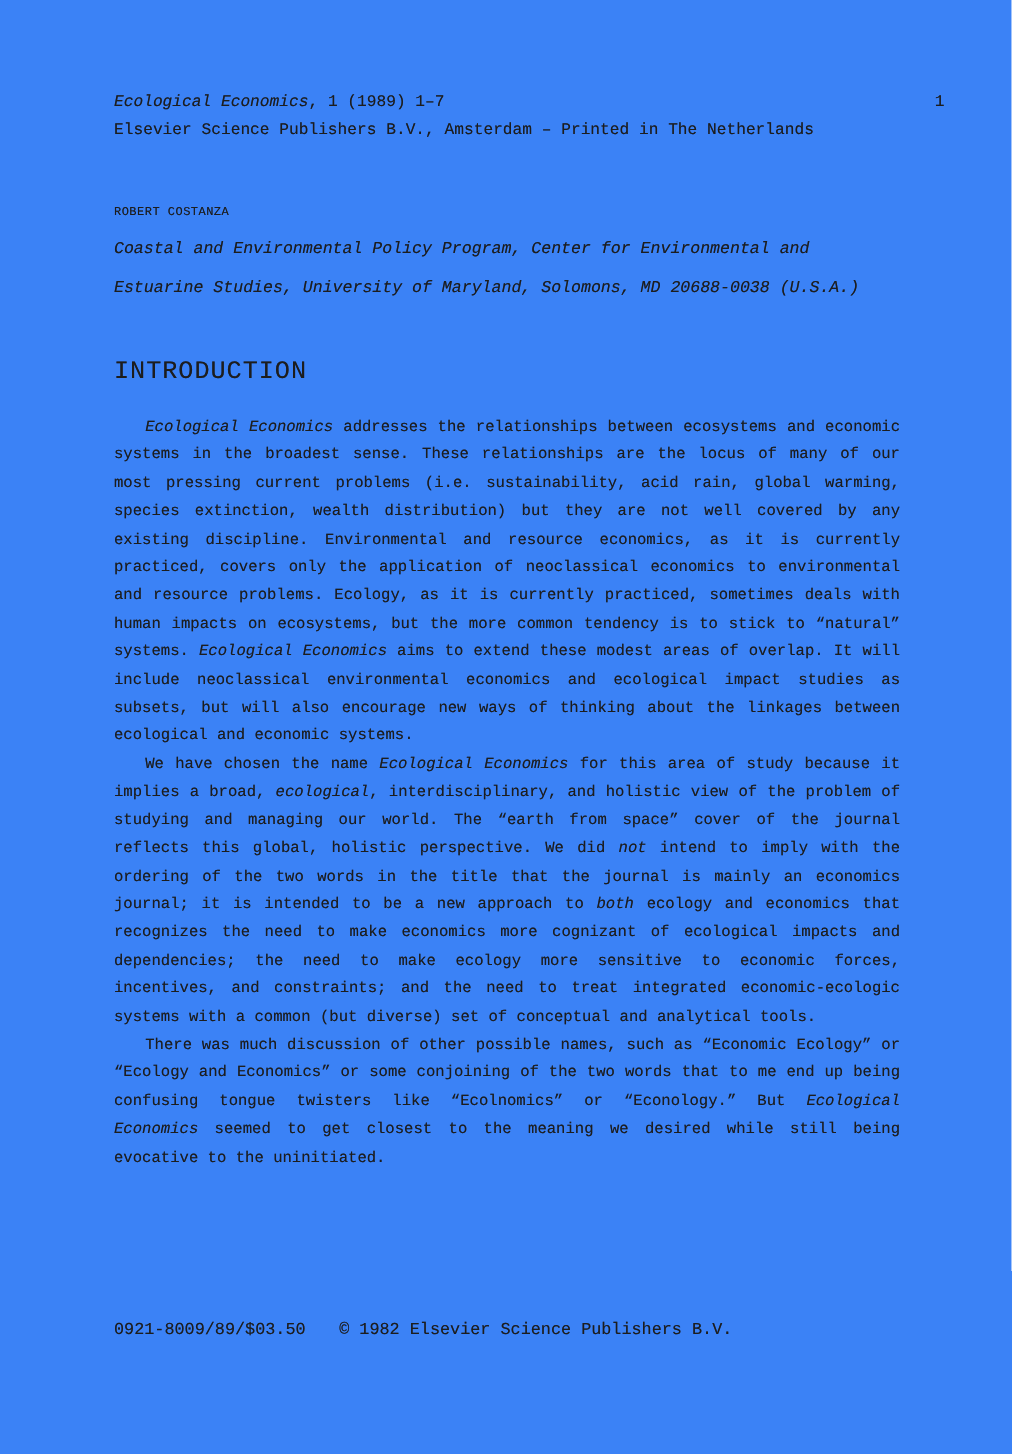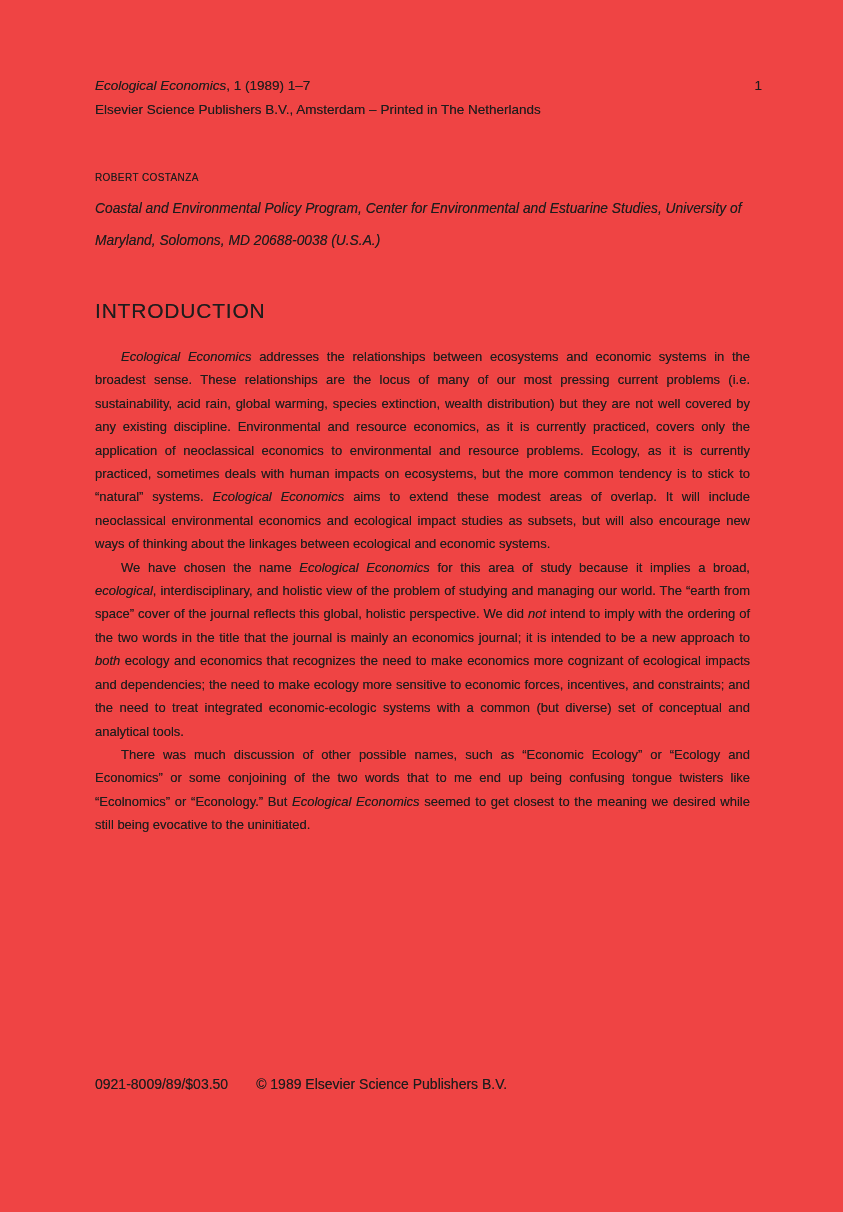--- a/index.html
+++ b/index.html
@@ -1,24 +1,24 @@
 <!DOCTYPE html>
 <html lang="en"><head>
 <meta charset="utf-8">
 <style>
   * { margin: 0; padding: 0; box-sizing: border-box; }
   html, body { background: #ffffff; }
   .page {
     position: relative;
     width: 843px;
     height: 1212px;
-    background: #ef4444;
-    font-family: Liberation Sans, sans-serif;
+    background: #3b82f6;
+    font-family: Liberation Mono, monospace;
     color: #1d1d1d;
-    padding: 76px 73px 0 95px;
+    padding: 76px 48px 0 95px;
     overflow: hidden;
     text-shadow: 0 0 0.35px rgba(20,20,20,0.55);
   }
   .doc-header { font-size: 13.5px; line-height: 20px; }
   .header-row { display: flex; justify-content: space-between; align-items: baseline; }
   .journal-citation i { font-style: italic; }
   .page-number { padding-right: 8px; }
   .publisher-line { margin-top: 4px; }
 
   .paper-title {
@@ -53,21 +53,21 @@
     text-align: justify;
     hyphens: auto;
     -webkit-hyphens: auto;
   }
   .body-text p { text-indent: 26px; }
   .body-text i { font-style: italic; }
 
   .doc-footer {
     position: absolute;
     left: 95px;
-    top: 1076px;
+    top: 1101px;
     font-size: 14px;
     display: flex;
     gap: 28px;
     white-space: nowrap;
   }
 </style>
 </head>
 <body>
 
 <div class="page">
@@ -88,16 +88,16 @@
   <h2 class="section-heading">INTRODUCTION</h2>
 
   <div class="body-text">
     <p><i>Ecological Economics</i><span> addresses the relationships between ecosystems and economic systems in the broadest sense. These relationships are the locus of many of our most pressing current problems (i.e. sustainability, acid rain, global warming, species extinction, wealth distribution) but they are not well covered by any existing discipline. Environmental and resource economics, as it is currently practiced, covers only the application of neoclassical economics to environmental and resource problems. Ecology, as it is currently practiced, sometimes deals with human impacts on ecosystems, but the more common tendency is to stick to “natural” systems. </span><i>Ecological Economics</i><span> aims to extend these modest areas of overlap. It will include neoclassical environmental economics and ecological impact studies as subsets, but will also encourage new ways of thinking about the linkages between ecological and economic systems.</span></p>
     <p><span>We have chosen the name </span><i>Ecological Economics</i><span> for this area of study because it implies a broad, </span><i>ecological</i><span>, interdisciplinary, and holistic view of the problem of studying and managing our world. The “earth from space” cover of the journal reflects this global, holistic perspective. We did </span><i>not</i><span> intend to imply with the ordering of the two words in the title that the journal is mainly an economics journal; it is intended to be a new approach to </span><i>both</i><span> ecology and economics that recognizes the need to make economics more cognizant of ecological impacts and dependencies; the need to make ecology more sensitive to economic forces, incentives, and constraints; and the need to treat integrated economic-ecologic systems with a common (but diverse) set of conceptual and analytical tools.</span></p>
     <p><span>There was much discussion of other possible names, such as “Economic Ecology” or “Ecology and Economics” or some conjoining of the two words that to me end up being confusing tongue twisters like “Ecolnomics” or “Econology.” But </span><i>Ecological Economics</i><span> seemed to get closest to the meaning we desired while still being evocative to the uninitiated.</span></p>
   </div>
 
   <div class="doc-footer">
     <span>0921-8009/89/$03.50</span>
-    <span>© 1989 Elsevier Science Publishers B.V.</span>
+    <span>© 1982 Elsevier Science Publishers B.V.</span>
   </div>
 
 </div>
 
 </body></html>

